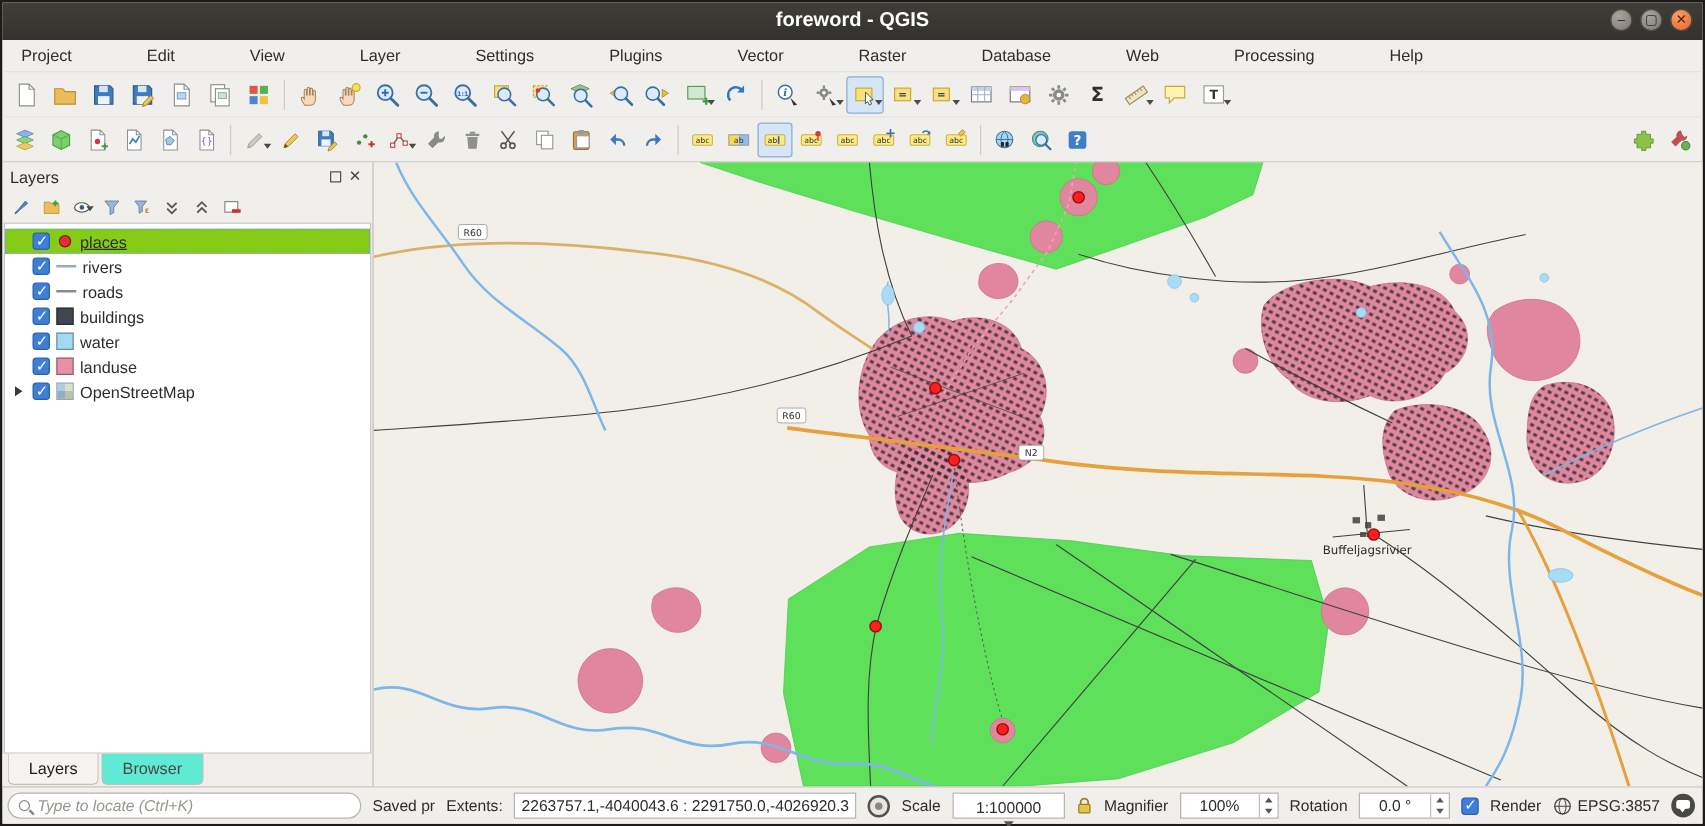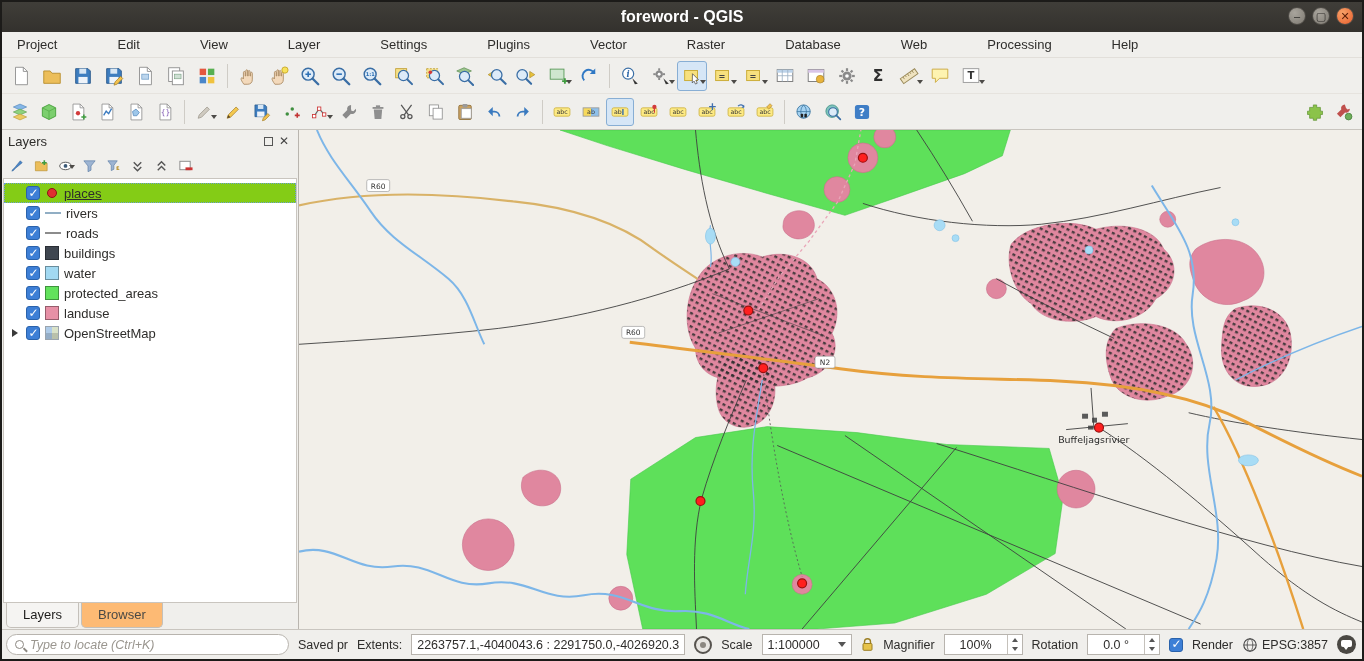--- a/index.html
+++ b/index.html
@@ -57,39 +57,39 @@
   .sw-water { background:#a2d9f2; }
   .sw-protected { background:#62e25c; }
   .sw-landuse { background:#e790a6; }
   .sw-osm { background:
       linear-gradient(90deg,#aecbe8 50%,#d9e2c8 50%);
       border:1px solid #9aa4ad; position:relative; }
   .sw-osm::after { content:""; position:absolute; inset:0; background:linear-gradient(#00000000 50%,#00000026 50%); }
   .llabel { font-size:13px; }
   .llabel.u { text-decoration:underline; }
   .dock-tabs { height:26px; display:flex; align-items:flex-start; gap:2px; padding:0 4px; background:#f0efec; }
-  .dtab { padding:4px 16px 5px; font-size:13px; border:1px solid #c4c0ba; border-top:none; border-radius:0 0 5px 5px; background:#fdba74; color:#4a4945; cursor:default; }
+  .dtab { padding:4px 16px 5px; font-size:13px; border:1px solid #c4c0ba; border-top:none; border-radius:0 0 5px 5px; background:#5eead4; color:#4a4945; cursor:default; }
   .dtab.active { background:#f5f4f2; color:#1d1c1b; }
 
   .splitter { width:1px; background:#b9b5af; flex:0 0 auto; }
   .map { flex:1; position:relative; background:#f2efe9; cursor:crosshair; }
   .map svg.canvas { position:absolute; inset:0; width:100%; height:100%; display:block; }
 
   
   .statusbar { height:30px; flex:0 0 auto; display:flex; align-items:center; gap:9px; padding:0 6px 0 4px; background:#f0efec; border-top:1px solid #c9c5bf; font-size:12.5px; }
   .locate { width:283px; height:21px; border:1px solid #b8b4ae; border-radius:11px; background:#fff; display:flex; align-items:center; padding:0 8px; gap:6px; flex:0 0 auto; }
   .locate input { border:none; outline:none; flex:1; font-size:12.5px; font-family:inherit; background:transparent; }
   .locate input::placeholder { font-style:italic; color:#9a968f; }
   .minimag { width:9px; height:9px; border:1.5px solid #8c8882; border-radius:50%; position:relative; flex:0 0 auto; }
   .minimag::after { content:""; position:absolute; width:5px; height:1.5px; background:#8c8882; transform:rotate(45deg); left:7px; top:8px; }
   .sb-text { white-space:nowrap; }
   .sunken { background:#fff; border:1px solid #b8b4ae; height:21px; display:flex; align-items:center; padding:4px 5px; white-space:nowrap; }
   .roundbtn { width:18px; height:18px; border-radius:50%; border:2px solid #56534e; background:#e8e6e2; position:relative; flex:0 0 auto; }
   .roundbtn::after { content:""; position:absolute; inset:4px; border-radius:50%; background:#8b8780; }
-  .combo { width:92px; justify-content:space-between; }
+  .combo { width:92px; justify-content:space-between;flex-direction:column; }
   .combo .arrow { border:4px solid transparent; border-top:5px solid #555; margin-top:4px; }
   .spinbox { padding:0; }
   .spin-val { padding:0 15px; min-width:46px; }
   .spin-btns { width:15px; height:100%; border-left:1px solid #c5c1bb; display:flex; flex-direction:column; }
   .spin-up,.spin-dn { flex:1; display:flex; align-items:center; justify-content:center; }
   .spin-up::after { content:""; border:3.5px solid transparent; border-bottom:4.5px solid #555; margin-bottom:2px; }
   .spin-dn::after { content:""; border:3.5px solid transparent; border-top:4.5px solid #555; margin-top:2px; }
   .msgbtn { width:19px; height:19px; border-radius:50%; background:#4a4843; position:relative; flex:0 0 auto; }
   .msgbtn::after { content:""; position:absolute; left:4px; top:5px; width:11px; height:7px; border-radius:2px; background:#fff; }
   .msgbtn::before { content:""; position:absolute; left:6px; top:11px; border:3px solid transparent; border-top:4px solid #fff; z-index:1; }
@@ -858,26 +858,20 @@
         </div>
         <div class="lrow">
           <span class="exp"></span>
           <span class="cb"></span>
           <span class="sw sw-fill sw-water"></span>
           <span class="llabel">water</span>
         </div>
         <div class="lrow">
           <span class="exp"></span>
           <span class="cb"></span>
-          <span class="sw sw-fill sw-protected"></span>
-          <span class="llabel">protected_areas</span>
-        </div>
-        <div class="lrow">
-          <span class="exp"></span>
-          <span class="cb"></span>
           <span class="sw sw-fill sw-landuse"></span>
           <span class="llabel">landuse</span>
         </div>
         <div class="lrow">
           <span class="exp arrow"></span>
           <span class="cb"></span>
           <span class="sw sw-osm"></span>
           <span class="llabel">OpenStreetMap</span>
         </div>
       </div>

